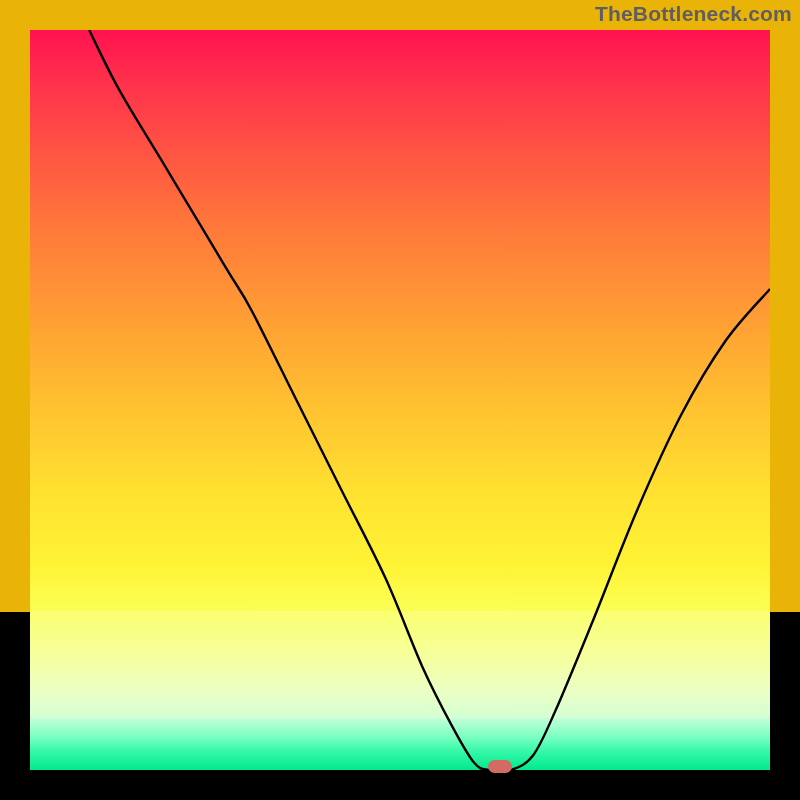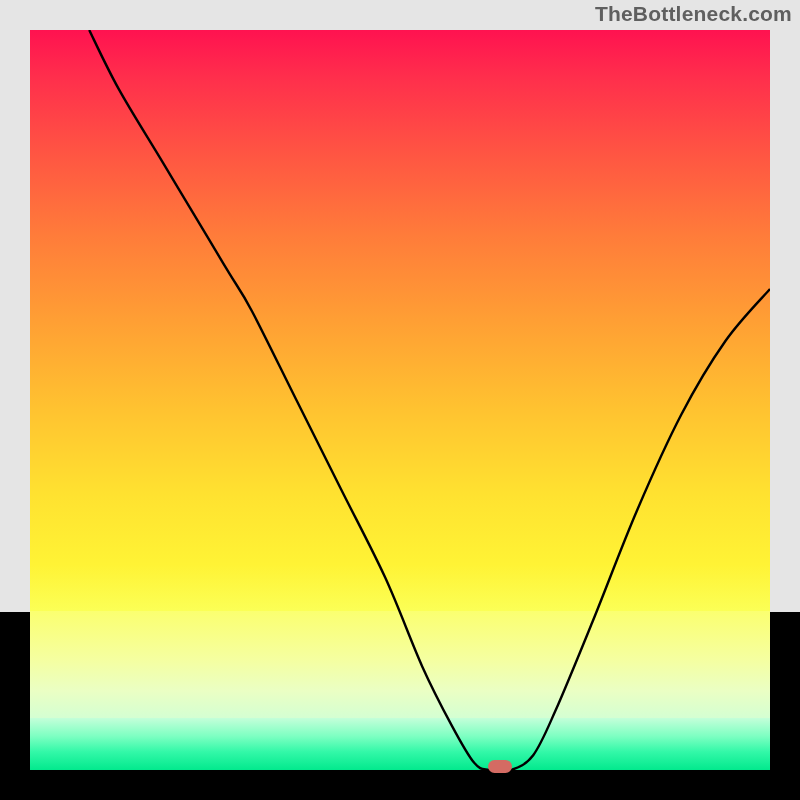--- a/index.html
+++ b/index.html
@@ -8,21 +8,21 @@
     width: 800px;
     height: 800px;
     background: #000;
     overflow: hidden;
     font-family: Arial, Helvetica, sans-serif;
   }
   .outer {
     width: 800px;
     height: 612px;
     position: relative;
-    background: #e5e5e5;
+    background: #eab308;
   }
   .watermark {
     position: absolute;
     top: 2px;
     right: 8px;
     color: #5f5f5f;
     font-size: 21px;
     font-weight: 600;
     letter-spacing: 0.2px;
   }

